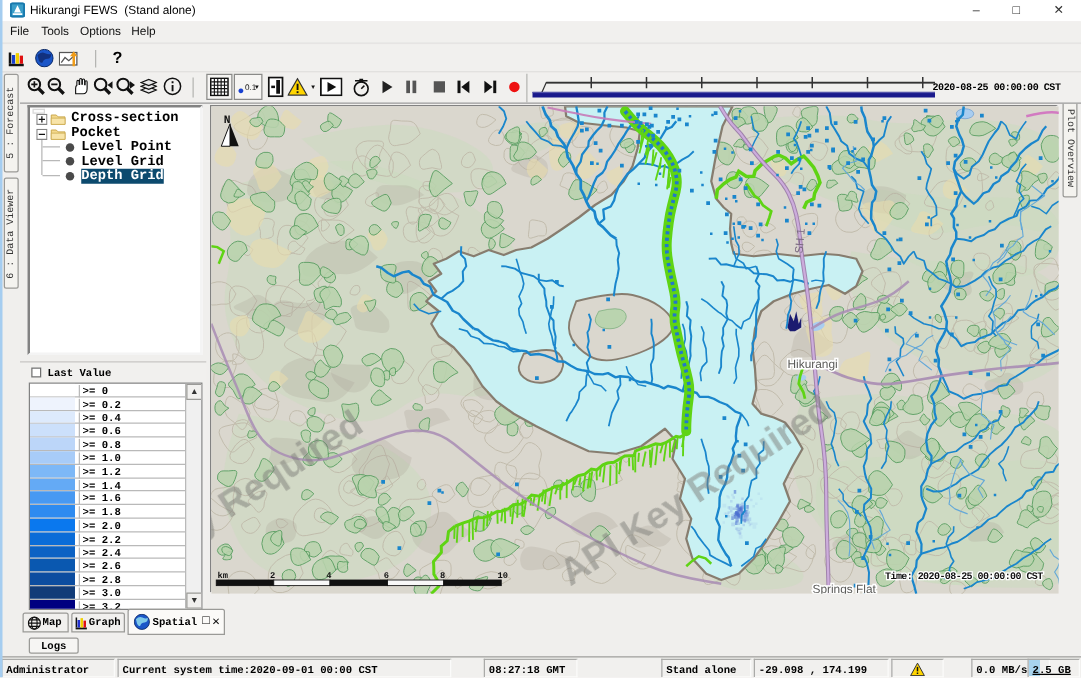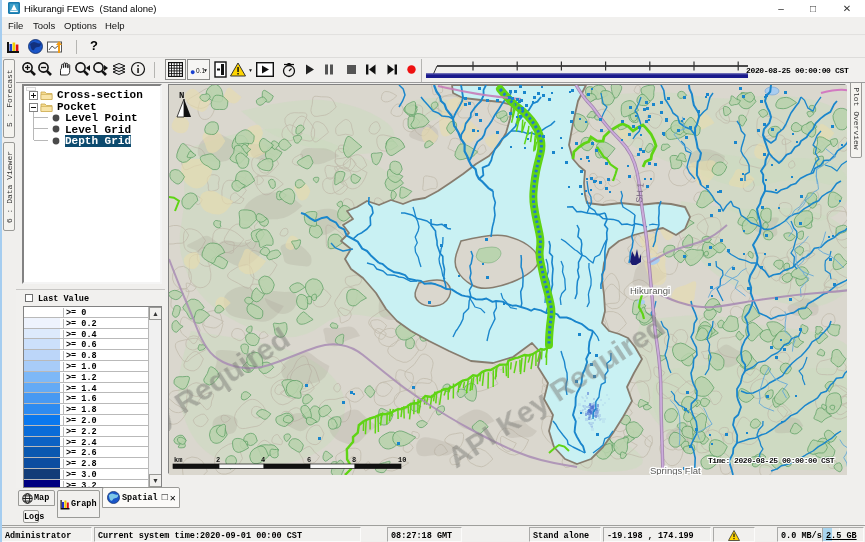--- a/index.html
+++ b/index.html
@@ -65,24 +65,24 @@
   border:1px solid #9a9a97; font-size:7px; text-align:center; line-height:12px; color:#333; }
 
 
 #map { left:168px; top:84px; width:678px; height:390px;
   border:1px solid #828282; border-right-color:#fafafa; border-bottom-color:#fafafa; }
 
 
 .btab { position:absolute; background:#f1f0ee; border:1px solid #9a9a97;
   border-radius:2px 2px 0 0; font-family:"Liberation Mono", monospace; font-weight:bold;
   font-size:8.5px; color:#000; display:flex; align-items:center; }
-#logsbtn { position:absolute; left:23px; top:510px; width:16px; height:13px;
+#logsbtn { position:absolute; left:23px; top:510px; width:40px; height:13px;
   background:#f6f5f3; border:1px solid #9a9a97; border-radius:2px;
   font-family:"Liberation Mono", monospace; font-weight:bold; font-size:8.5px;
-  text-align:right; line-height:12px; }
+  text-align:center; line-height:12px; }
 
 
 #status { left:0; top:525px; width:865px; height:17px; background:#f1f0ee;
   border-top:1px solid #9f9f9c; }
 .seg { position:absolute; top:1px; height:15px; border:1px solid;
   border-color:#aaaaa8 #fbfbfa #fbfbfa #aaaaa8;
   font-family:"Liberation Mono", monospace; font-size:8.5px; font-weight:bold;
   color:#000; padding:2.5px 0 0 3px; white-space:pre; overflow:hidden; }
 </style></head>
 <body>
@@ -1626,21 +1626,21 @@
     </div>
 
   <div class="btab" style="left:18px;top:490px;width:37px;height:16px;">
     <svg width="11" height="11" viewBox="0 0 12 12" style="margin:0 1px 0 3px;">
       <circle cx="6" cy="6" r="5.2" fill="none" stroke="#111" stroke-width="1"></circle>
       <ellipse cx="6" cy="6" rx="2.4" ry="5.2" fill="none" stroke="#111" stroke-width="1"></ellipse>
       <line x1="0.8" y1="6" x2="11.2" y2="6" stroke="#111" stroke-width="1"></line>
       <line x1="1.5" y1="3.2" x2="10.5" y2="3.2" stroke="#111" stroke-width="1"></line>
       <line x1="1.5" y1="8.8" x2="10.5" y2="8.8" stroke="#111" stroke-width="1"></line>
     </svg>Map</div>
-  <div class="btab" style="left:57px;top:490px;width:43px;height:28px;">
+  <div class="btab" style="left:57px;top:490px;width:43px;height:16px;">
     <svg width="10" height="11" viewBox="0 0 10 11" style="margin:0 1px 0 2px;">
       <rect x="0.5" y="9" width="9" height="1.5" fill="#111"></rect>
       <rect x="0.5" y="1" width="1.2" height="8" fill="#111"></rect>
       <rect x="2" y="3" width="2" height="6" fill="#2030d0"></rect>
       <rect x="4.4" y="1.5" width="2" height="7.5" fill="#f0d000"></rect>
       <rect x="6.8" y="3.5" width="2" height="5.5" fill="#e01010"></rect>
     </svg>Graph</div>
   <div class="btab" style="left:102px;top:487px;width:78px;height:21px;background:#fbfaf8;">
     <svg width="13" height="13" viewBox="0 0 15 15" style="margin:0 2px 0 4px;">
       <circle cx="7.5" cy="7.5" r="7" fill="#1b56c8"></circle>
@@ -1651,21 +1651,21 @@
     <span style="font-size:10px;margin-left:2px;font-weight:bold;">✕</span>
   </div>
   <div id="logsbtn">Logs</div>
 
   <div class="abs" id="status">
     <div class="seg" style="left:1px;width:91px;">Administrator</div>
     <div class="seg" style="left:94px;width:267px;">Current system time:2020-09-01 00:00 CST</div>
     <div class="seg" style="left:363px;width:75px;margin-left:24px;">08:27:18 GMT</div>
     <div class="seg" style="left:440px;width:87px;margin-top:16px;">16:27:18 CST</div>
     <div class="seg" style="left:529px;width:72px;">Stand alone</div>
-    <div class="seg" style="left:603px;width:108px;">-19.198 , 174.199</div>
+    <div class="seg" style="left:603px;width:108px;">-29.098 , 174.199</div>
     <div class="seg" style="left:713px;width:42px;">
       <svg width="12" height="11" viewBox="0 0 12 11" style="position:absolute;left:14px;top:2px;">
         <path d="M6 0.5 L11.5 10.5 L0.5 10.5 Z" fill="#ffd500" stroke="#333" stroke-width="0.8"></path>
         <rect x="5.4" y="3.5" width="1.2" height="3.6" fill="#111"></rect>
         <rect x="5.4" y="8" width="1.2" height="1.2" fill="#111"></rect>
       </svg>
     </div>
     <div class="seg" style="left:757px;width:63px;margin-left:20px;">0.0 MB/s</div>
     <div class="seg" style="left:822px;width:42px;text-decoration:underline;"><div style="position:absolute;left:0;top:0;width:9px;height:13px;background:#a8d4ee;"></div><span style="position:relative;">2.5 GB</span></div>
   </div>

